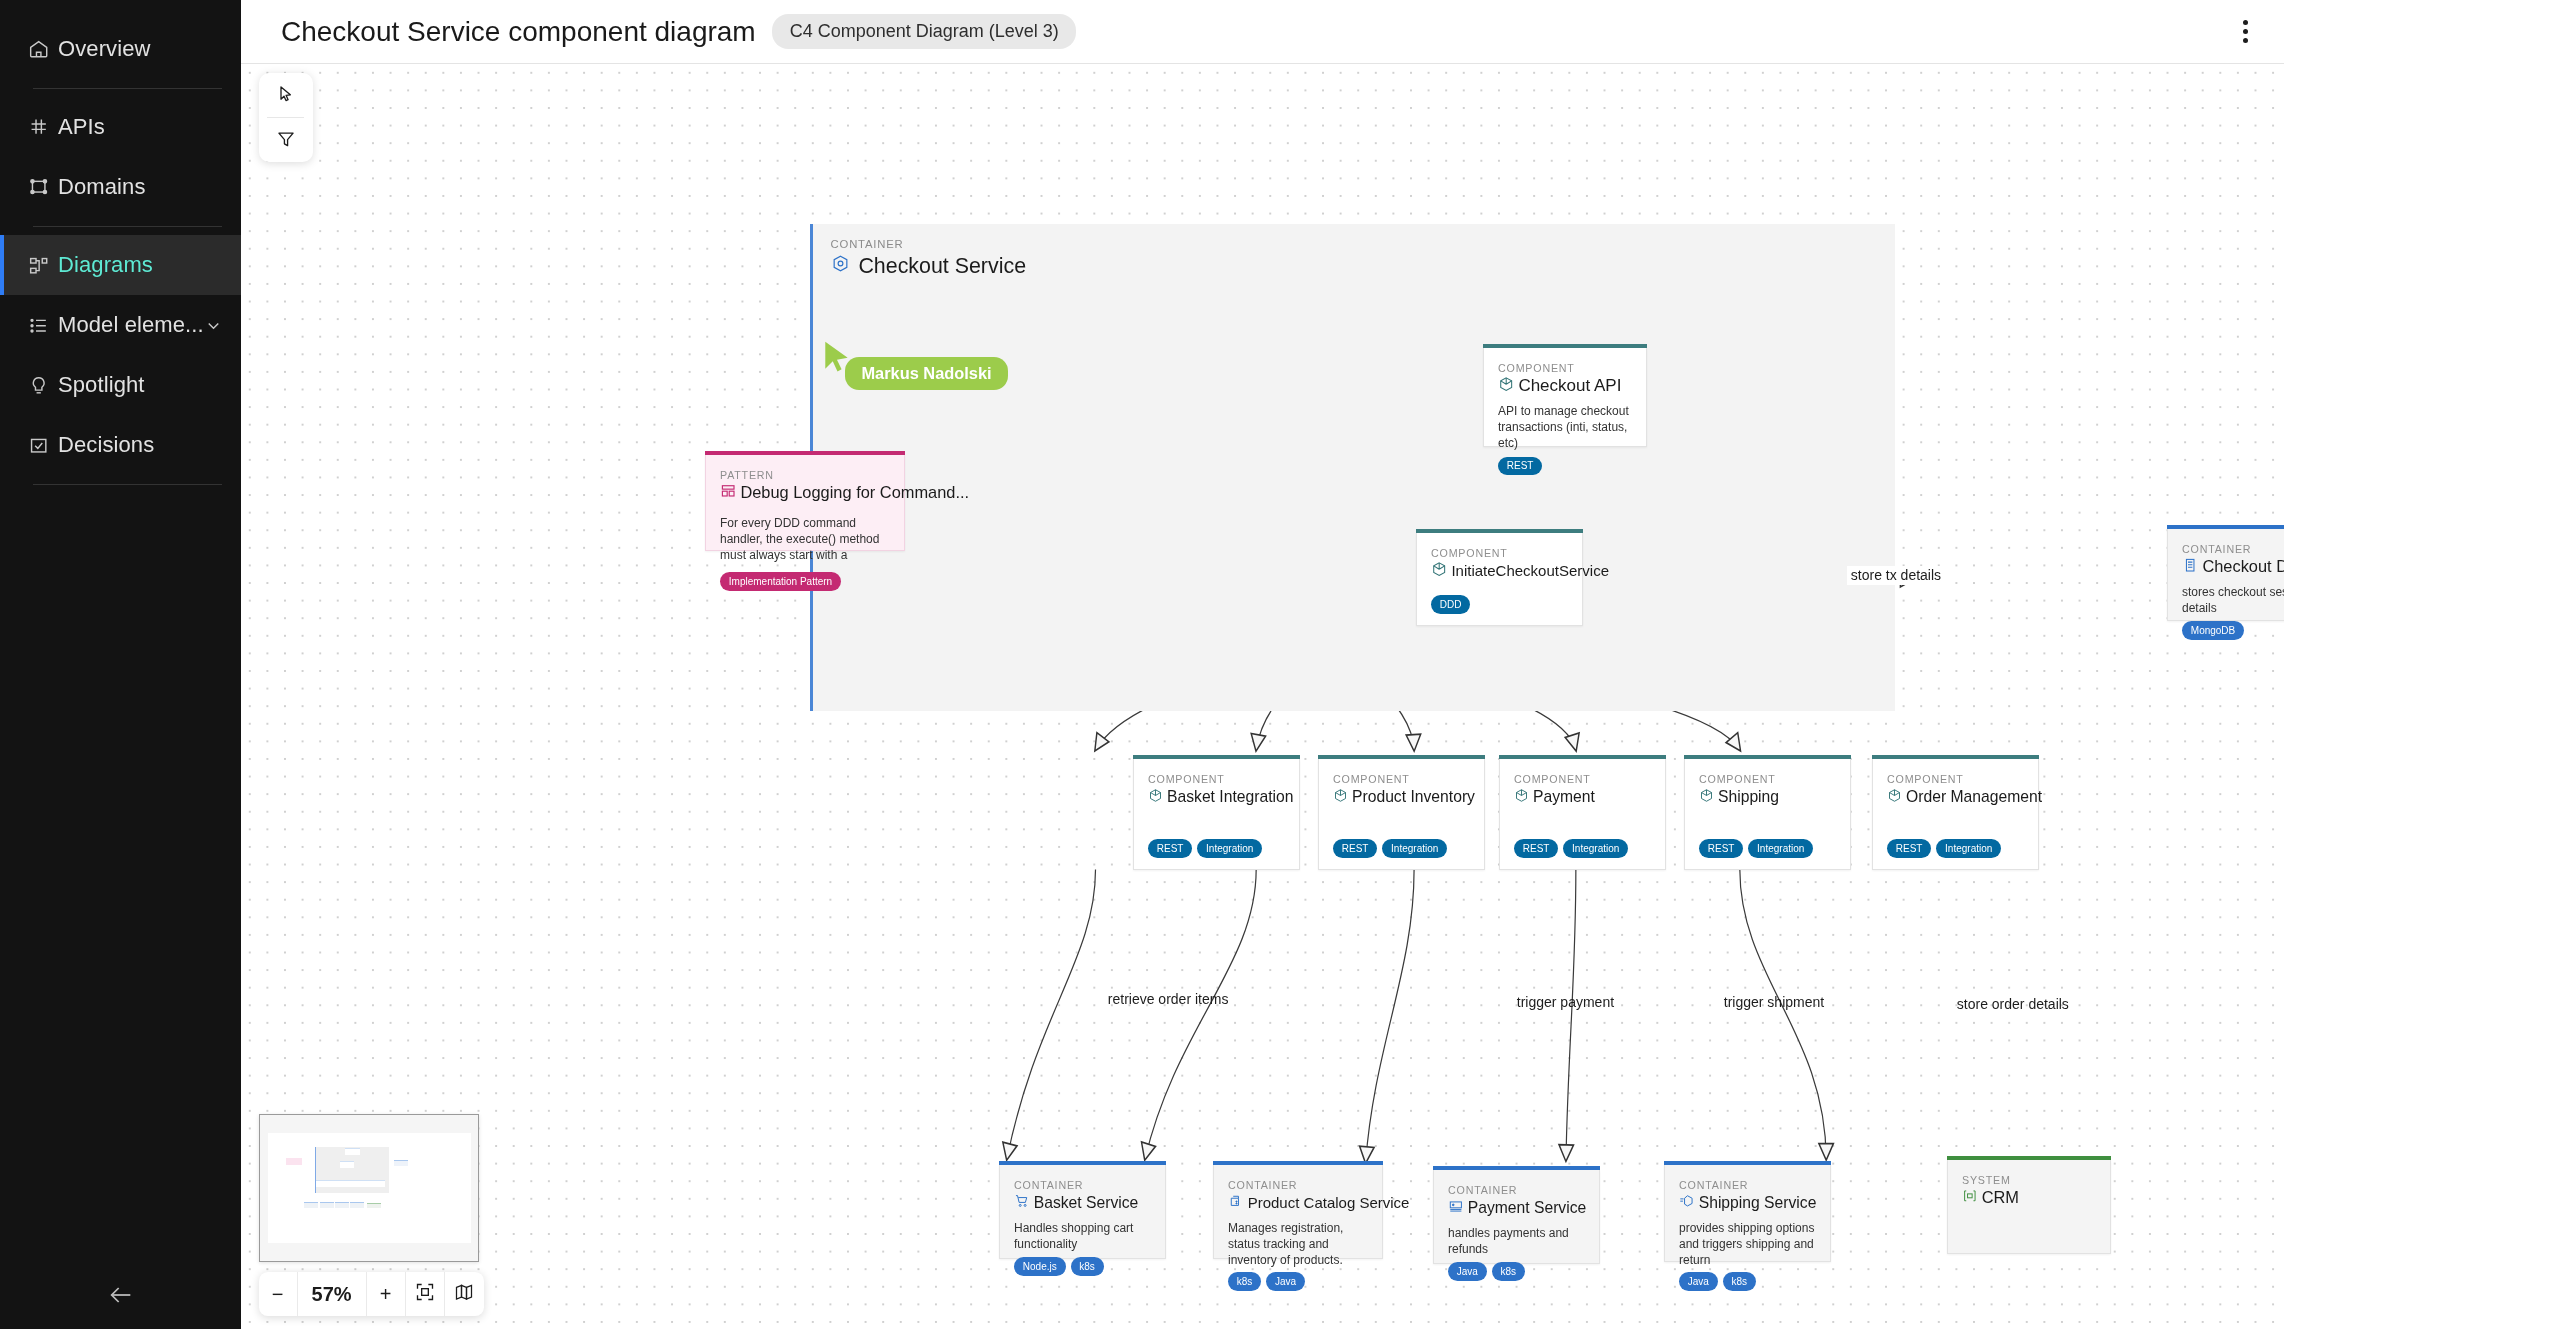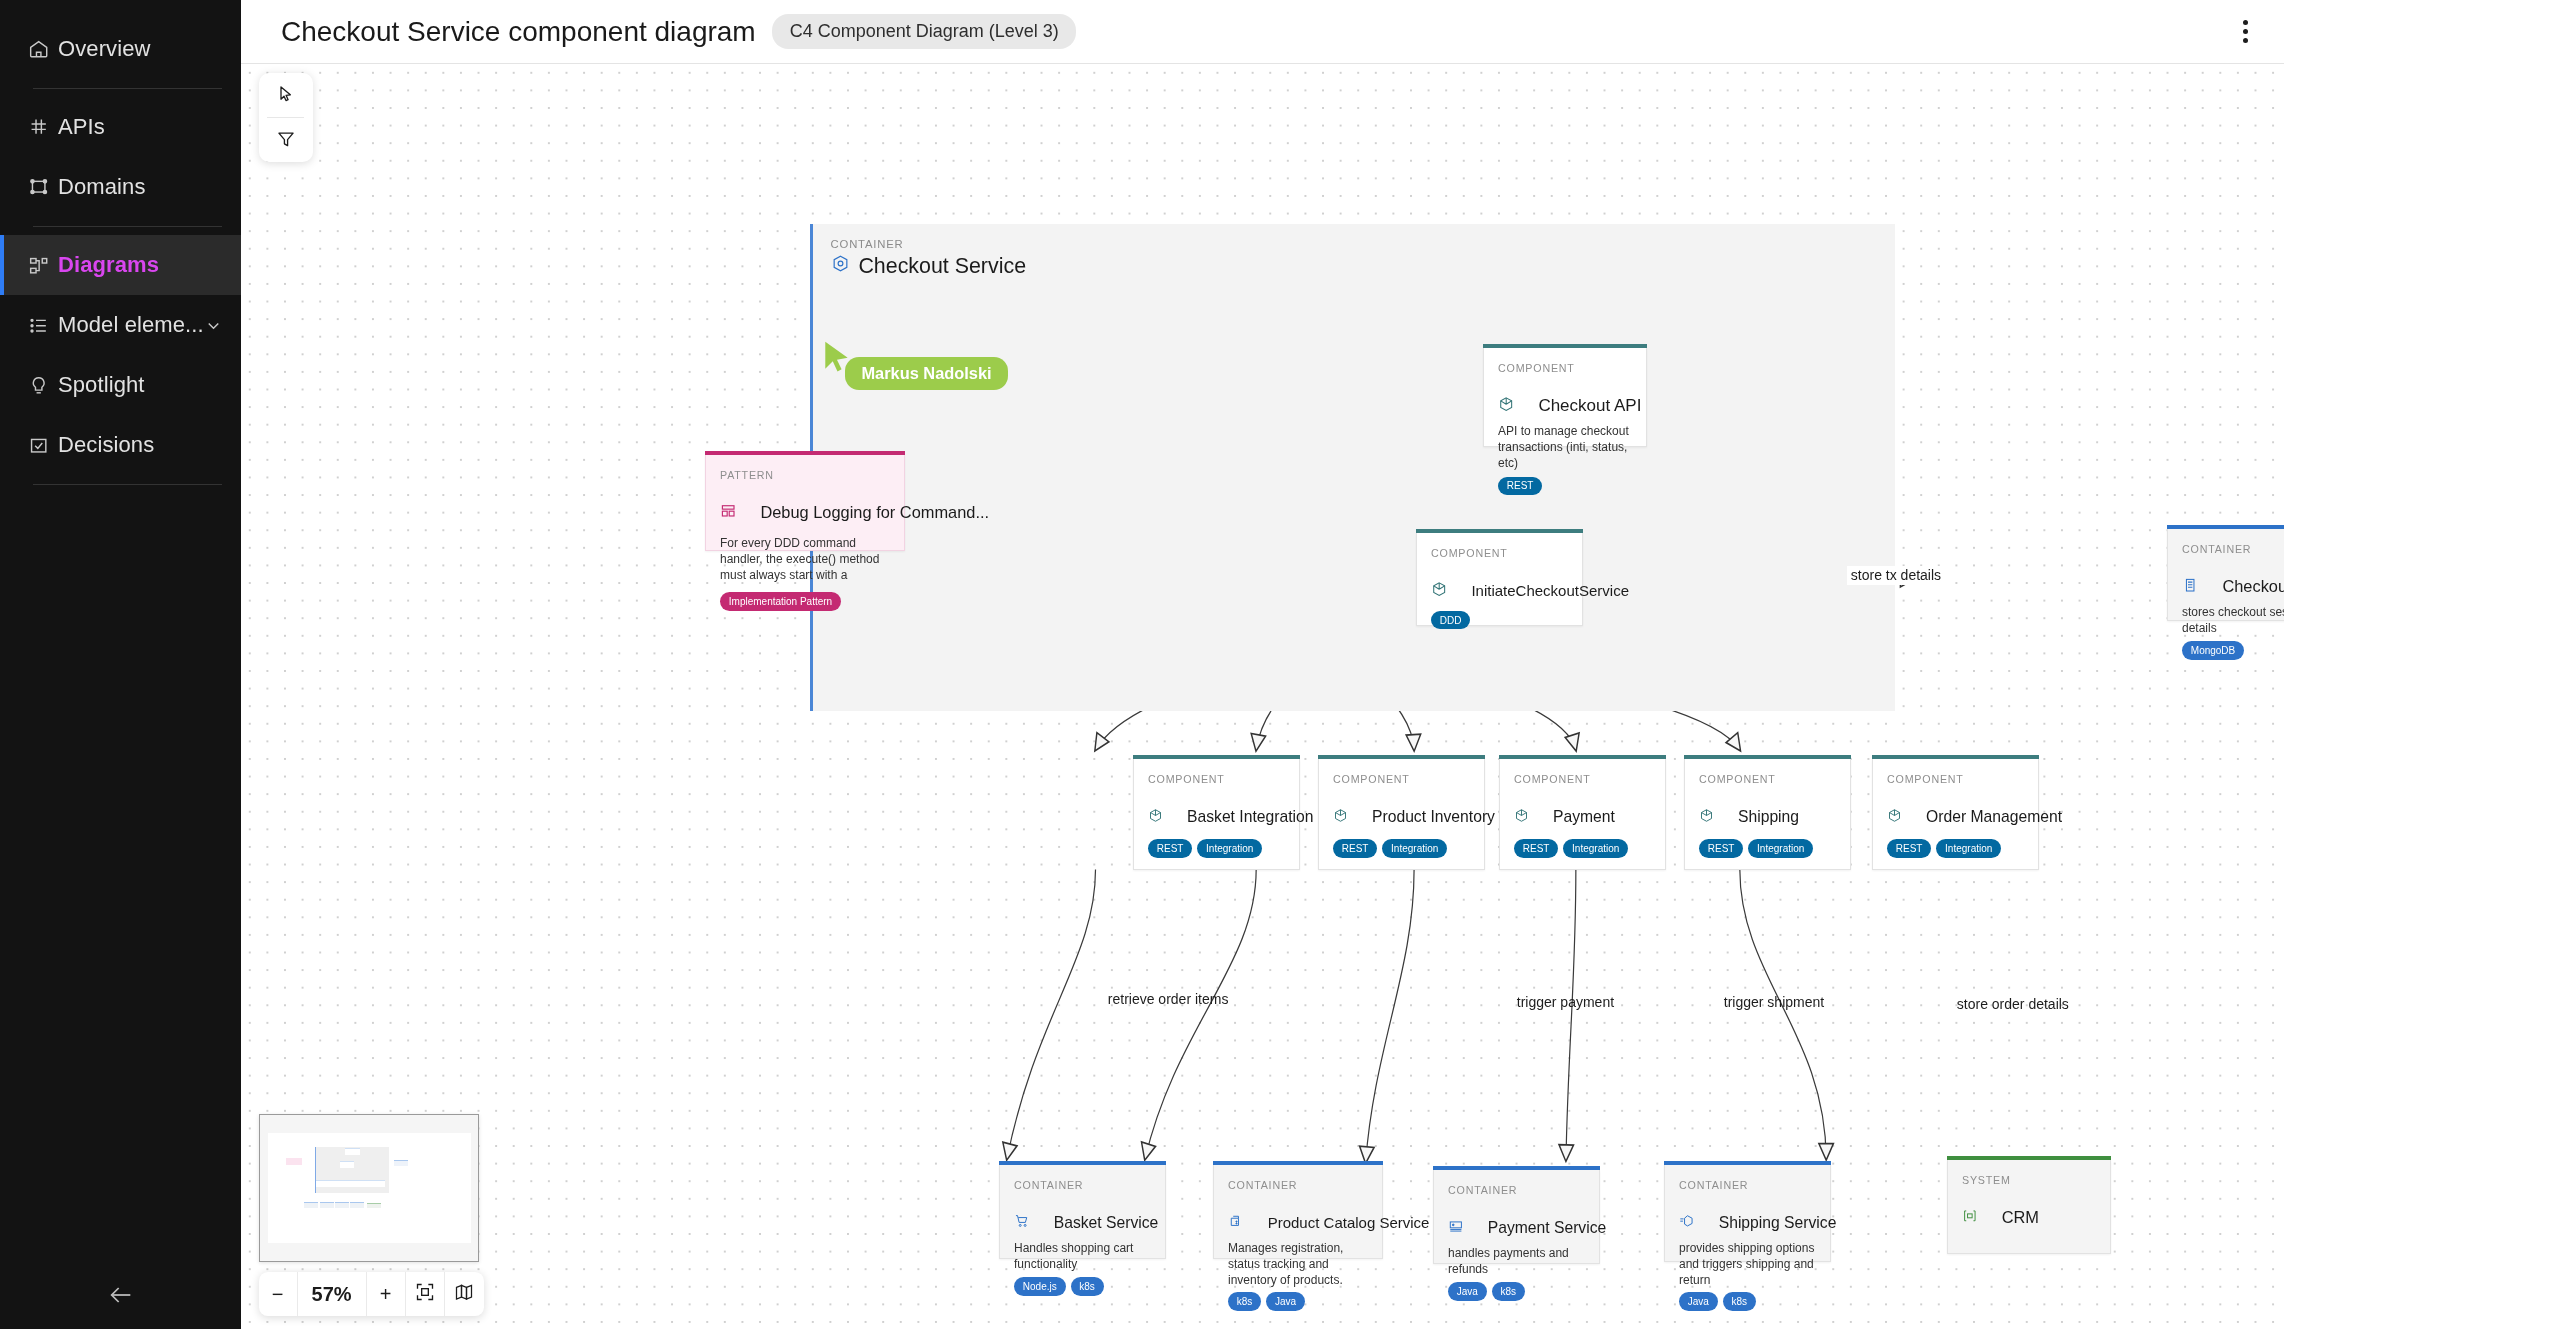--- a/index.html
+++ b/index.html
@@ -35,21 +35,21 @@
     font-size: 22px;
     color: #e2e2e2;
     letter-spacing: 0.1px;
     white-space: nowrap;
   }
   .nav-item.active { background: #2b2b2b; }
   .nav-item.active::before {
     content: ""; position: absolute; left: 0; top: 0; bottom: 0;
     width: 4.4px; background: #2f7df6;
   }
-  .nav-item.active .lbl { color: #d946ef; font-weight: bold; }
+  .nav-item.active .lbl { color: #5eead4; font-weight: normal; }
   .nav-sep { height: 0.6px; background: #333; margin: 8.8px 19px 8.8px 33px; }
   .chev { margin-left: auto; margin-right: 29px; color: #c9c9c9; display:flex; }
   #sidebar-collapse {
     position: absolute; left: 0; bottom: 0;
     width: 241px; height: 69px;
     display: flex; align-items: center; justify-content: center;
     cursor: pointer;
   }
 
   
@@ -131,23 +131,23 @@
     display: flex; flex-direction: column;
   }
   .node .topbar-accent {
     position: absolute; left: -0.6px; right: -0.6px; top: -3.8px; height: 3.8px;
   }
   .node .kind {
     font-size: 10.7px; letter-spacing: 0.8px; color: #8e8e8e;
     text-transform: uppercase;
   }
   .node .title {
-    display: flex; align-items: center; gap: 24px;
+    display: flex; align-items: center; gap: 4px;
     font-size: 19.5px; color: #1b1b1b;
-    margin-top: 20px;
+    margin-top: 0;
     white-space: nowrap;
   }
   .node .desc {
     font-size: 14.5px; color: #333; line-height: 1.34;
     margin-top: 11px;
   }
   .node .tags { margin-top: auto; display: flex; gap: 5px; padding-top: 8.8px; }
   .tag {
     font-size: 10px; color: #fff;
     border-radius: 10px;

